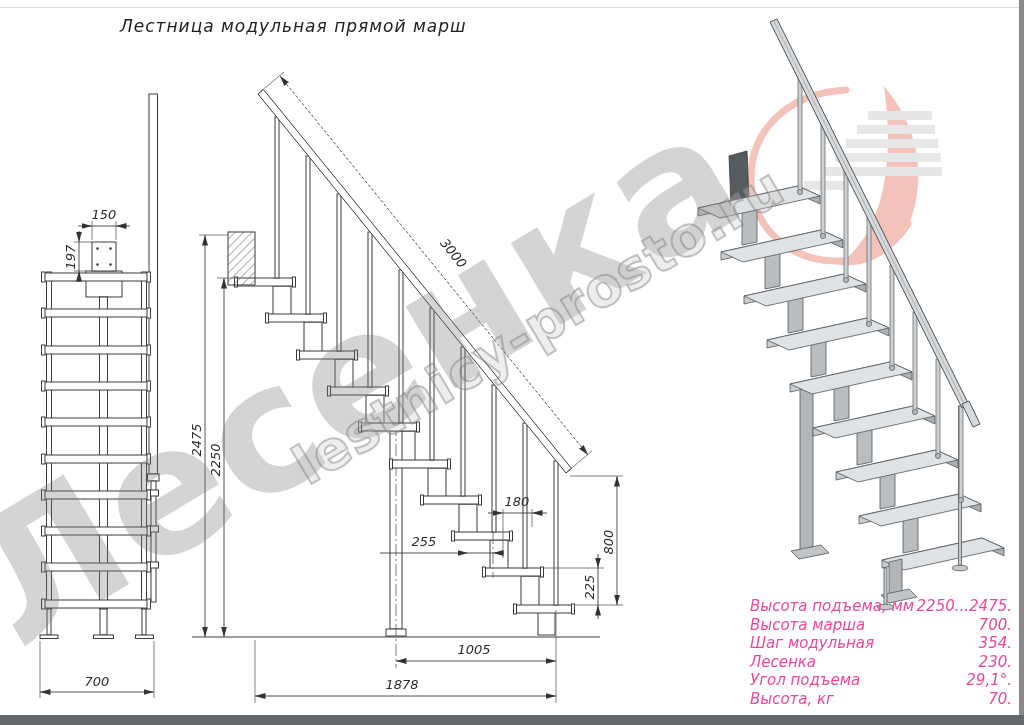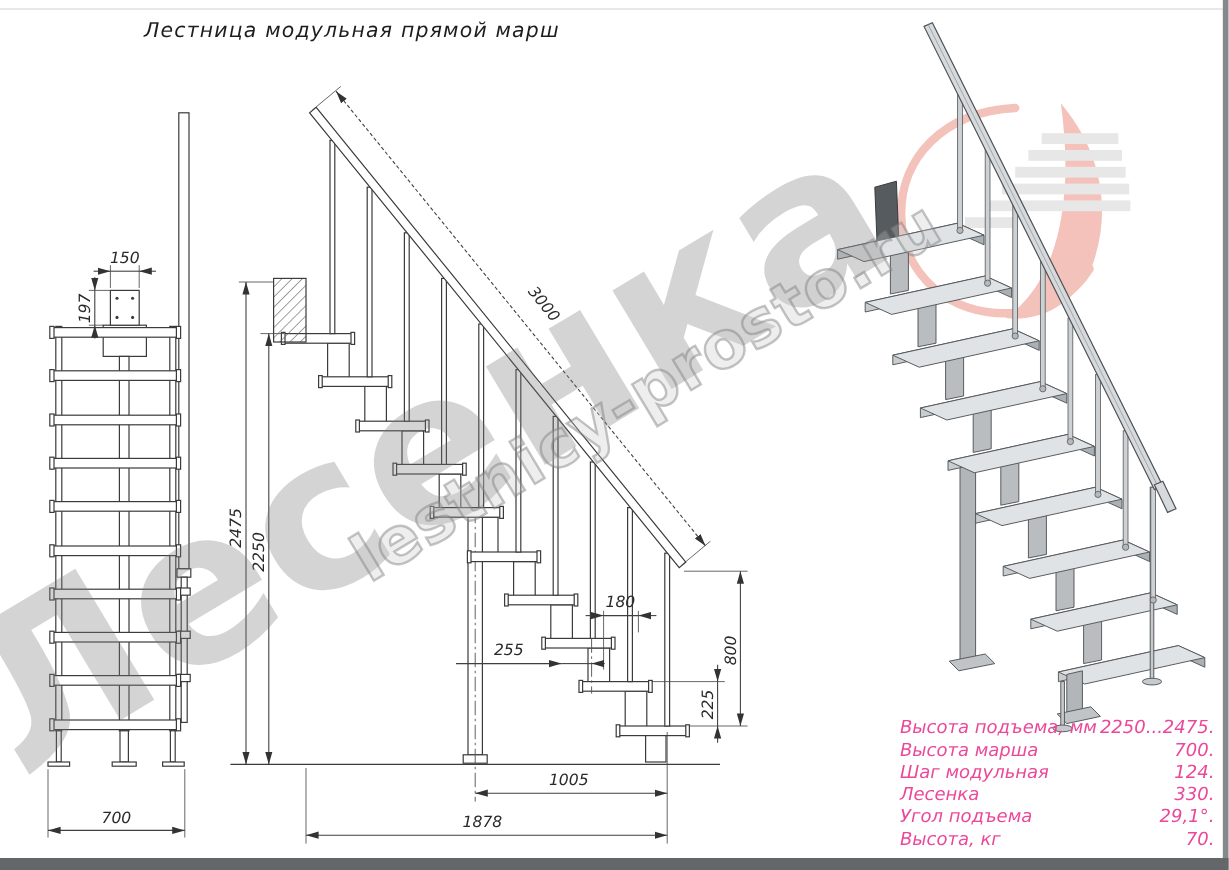--- a/index.html
+++ b/index.html
@@ -367,25 +367,25 @@
     <div class="spec-row">
       <span class="lbl">Высота подъема, мм</span>
       <span class="val">2250...2475.</span>
     </div>
     <div class="spec-row">
       <span class="lbl">Высота марша</span>
       <span class="val">700.</span>
     </div>
     <div class="spec-row">
       <span class="lbl">Шаг модульная</span>
-      <span class="val">124.</span>
+      <span class="val">354.</span>
     </div>
     <div class="spec-row">
       <span class="lbl">Лесенка</span>
-      <span class="val">330.</span>
+      <span class="val">230.</span>
     </div>
     <div class="spec-row">
       <span class="lbl">Угол подъема</span>
       <span class="val">29,1°.</span>
     </div>
     <div class="spec-row">
       <span class="lbl">Высота, кг</span>
       <span class="val">70.</span>
     </div>
   </div>

